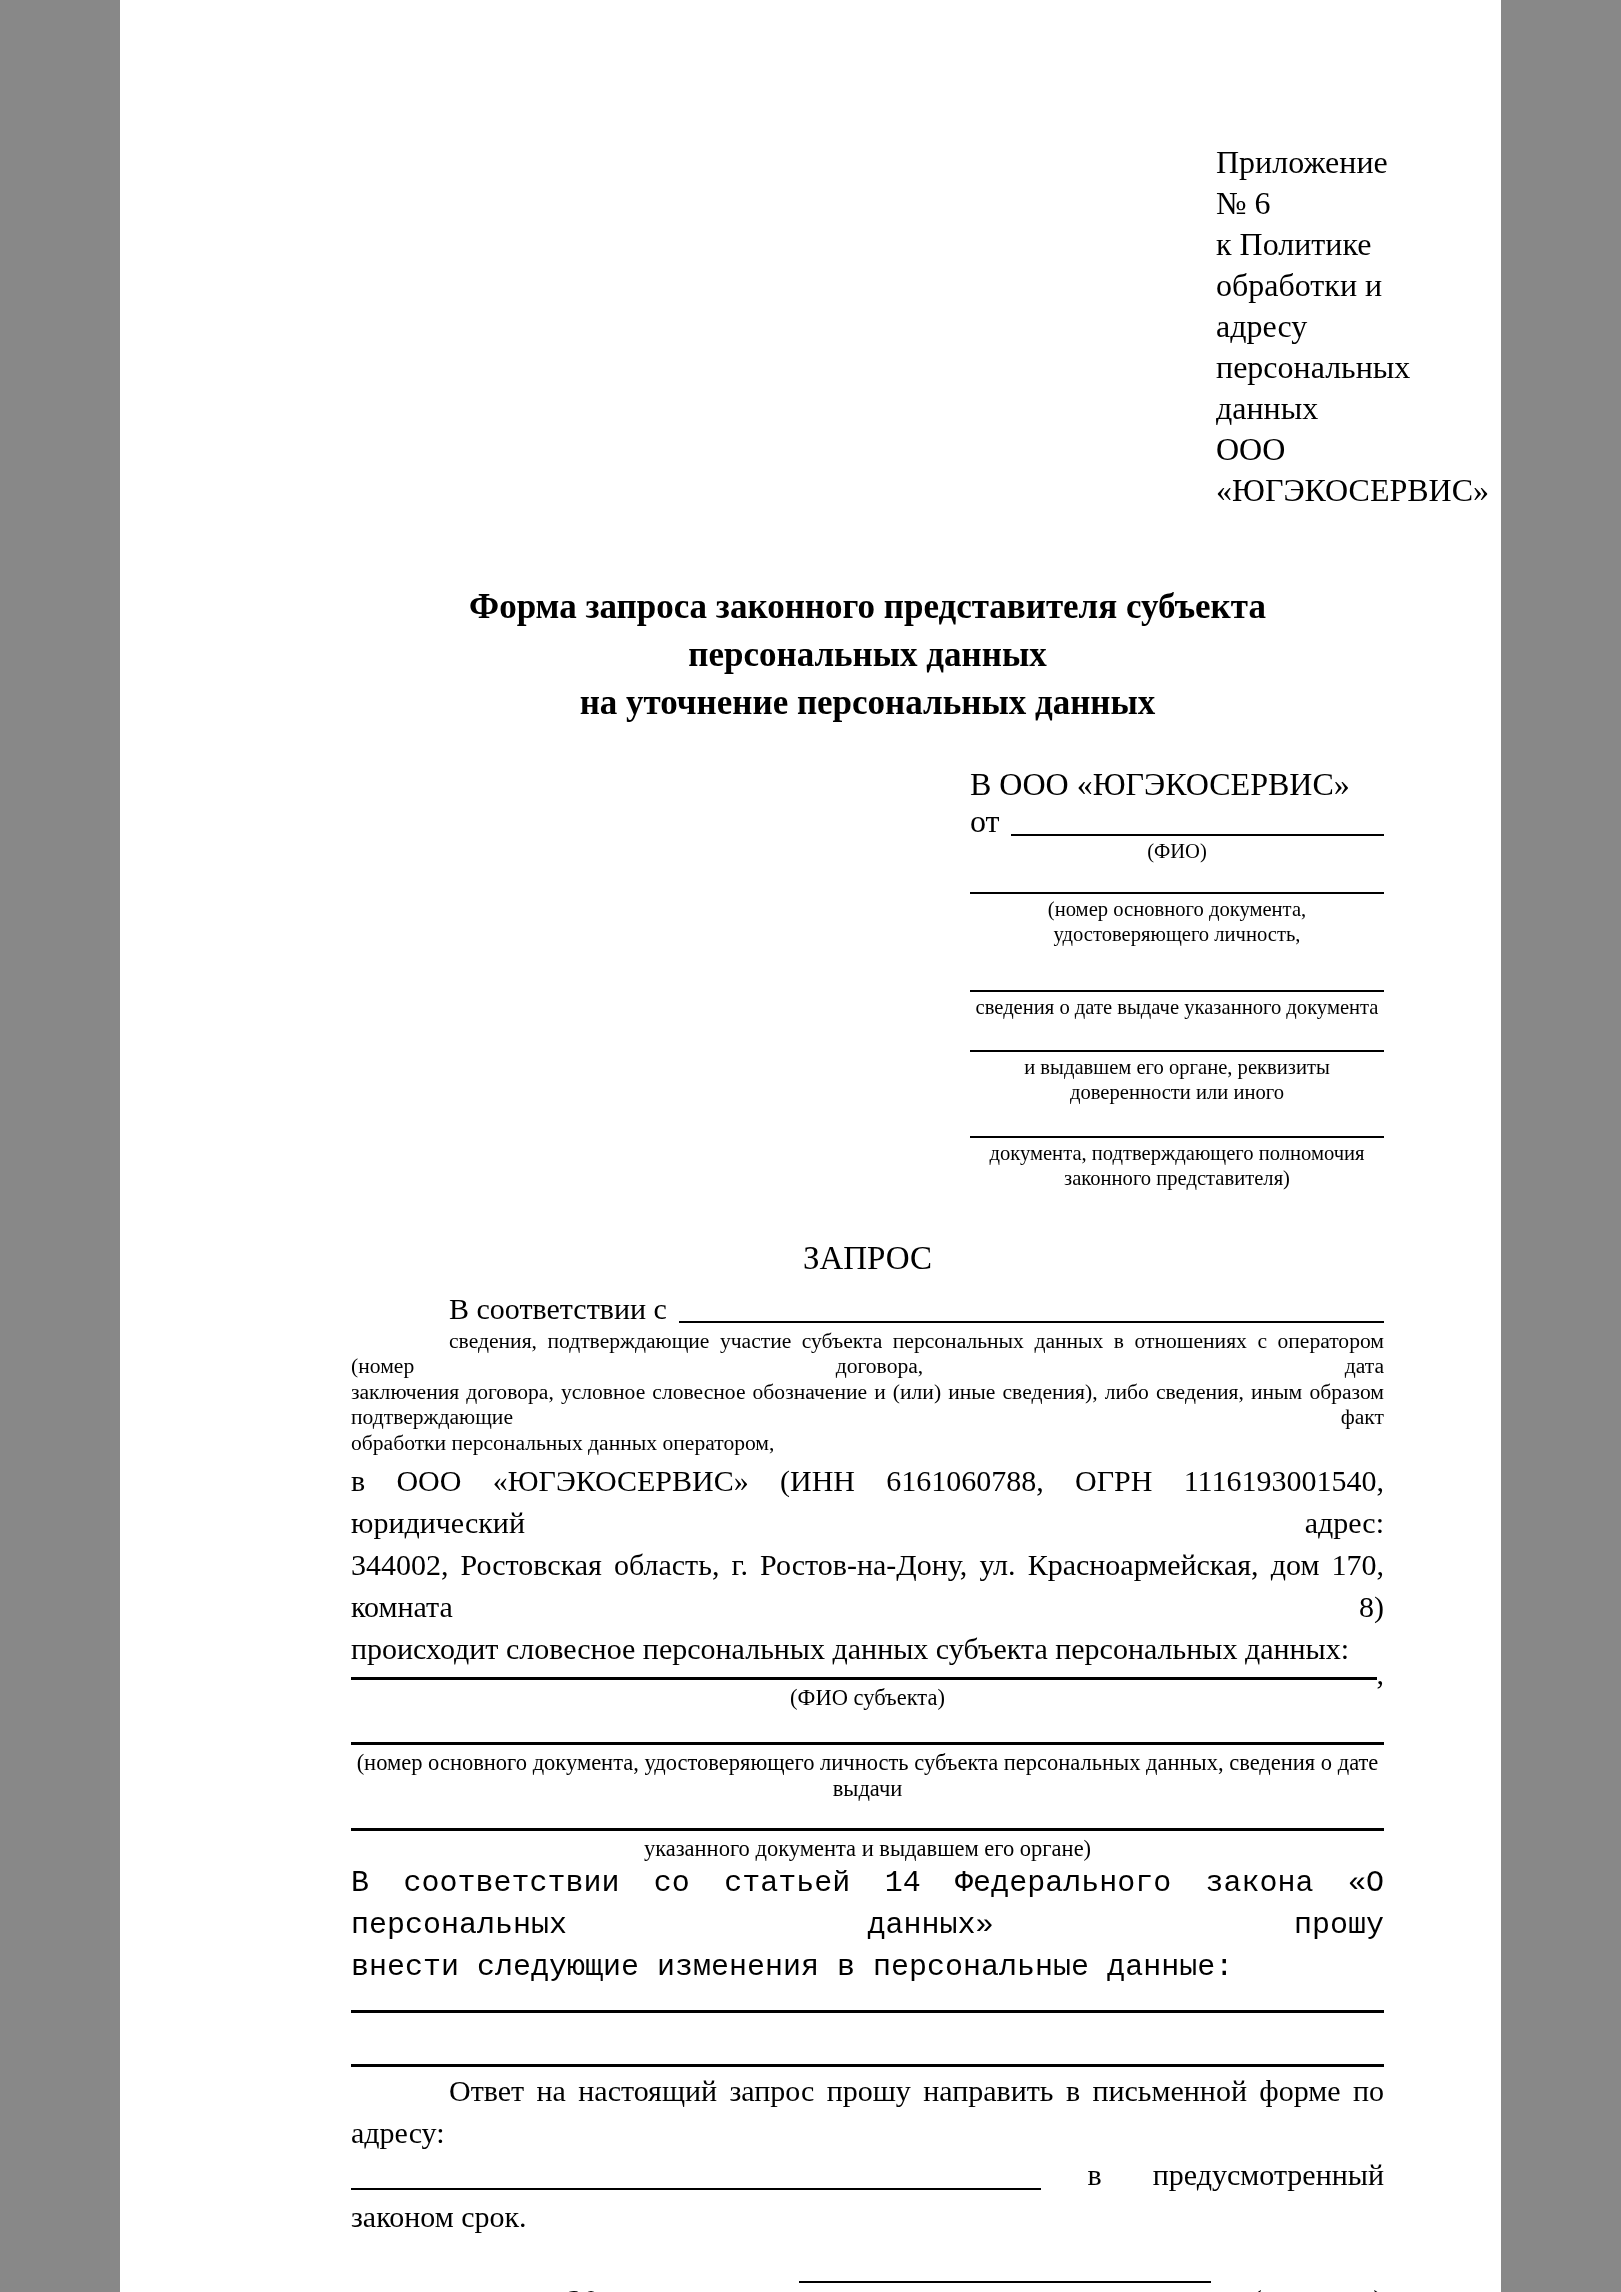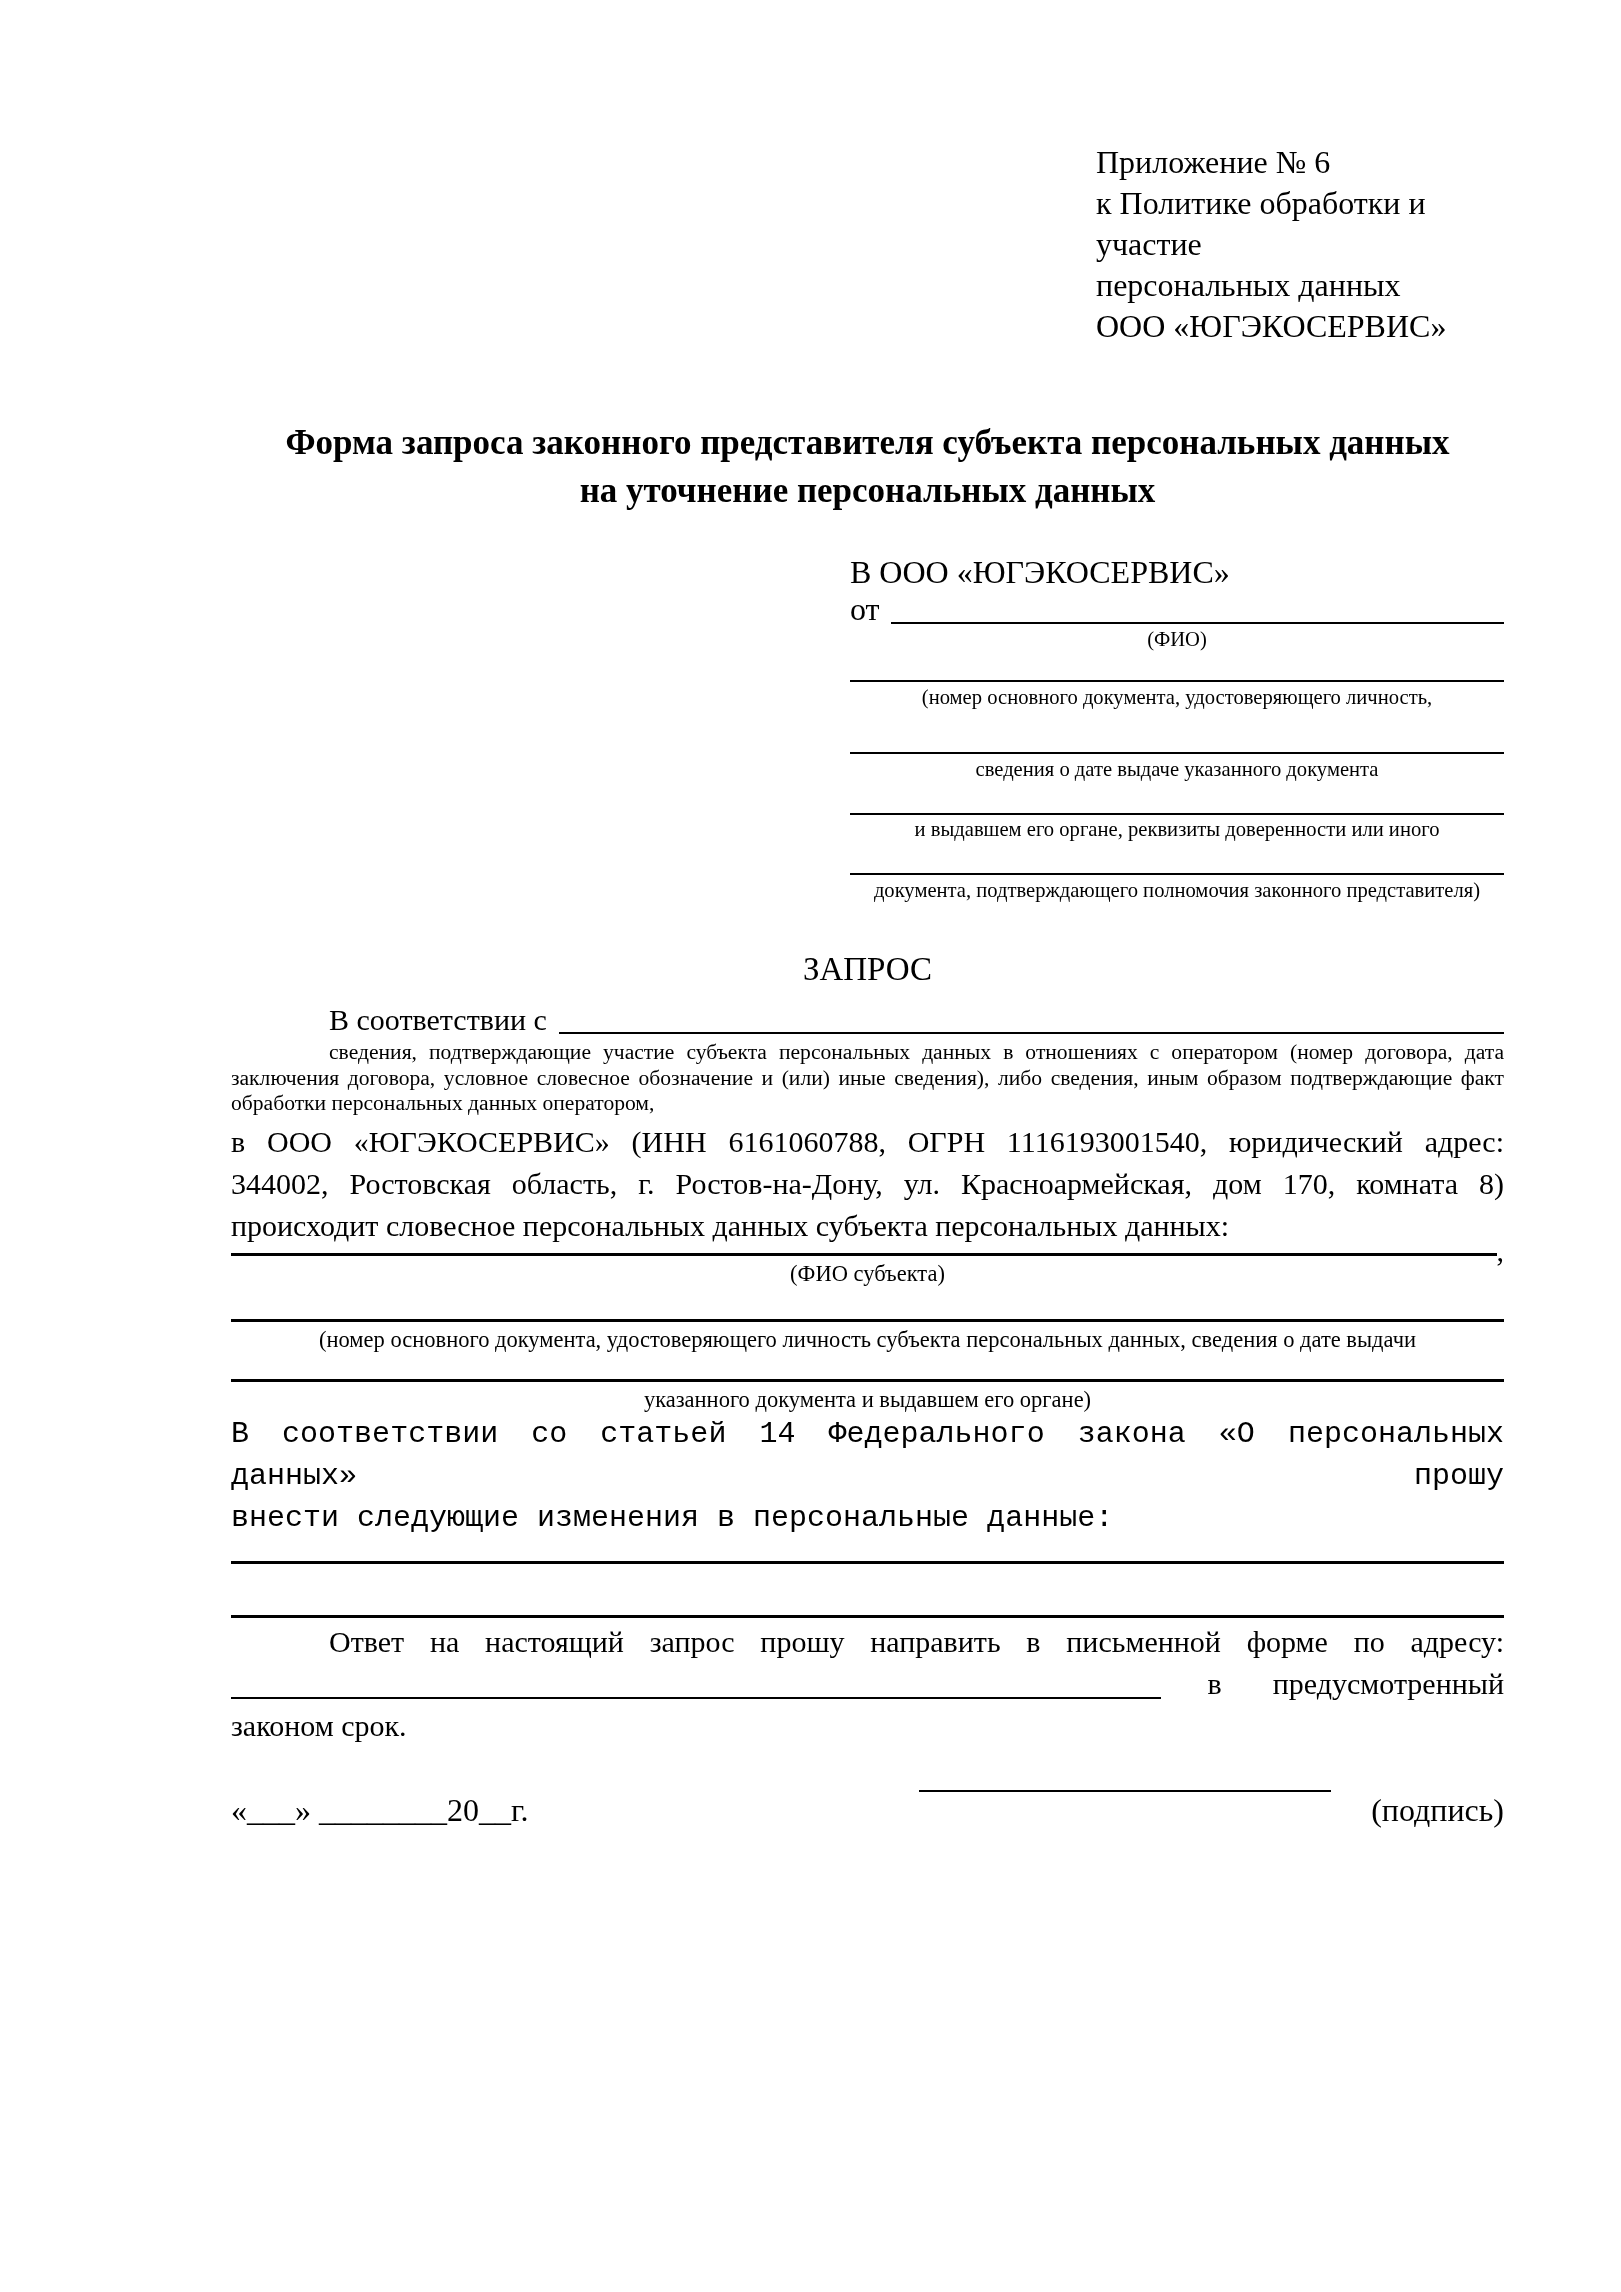--- a/index.html
+++ b/index.html
@@ -1,17 +1,17 @@
 <!DOCTYPE html>
 <html><head>
 <meta charset="utf-8">
 <style>
   html,body{margin:0;padding:0;background:#888;}
   .page{
-    width:1621px;height:2293px;background:#ffffff;color:#000;
+    width:1381px;height:2293px;background:#ffffff;color:#000;
     font-family:"Liberation Serif","DejaVu Serif",serif;
     box-sizing:border-box;padding:142px 117px 0 231px;
     position:relative;overflow:hidden;margin:0 auto;
   }
   
   .appendix{margin-left:865px;font-size:32px;line-height:41px;}
   
   .title{margin-top:72px;text-align:center;font-weight:bold;font-size:35px;line-height:48px;}
   
   .addressee{margin-top:37px;margin-left:619px;}
@@ -49,21 +49,21 @@
   .sig-group{display:flex;align-items:flex-start;gap:40px;}
   .sig-line{width:412px;border-bottom:2.9px solid #000;margin-bottom:6.9px;}
 </style>
 </head>
 <body>
 
 <div class="page">
 
   <div class="appendix">
     <div>Приложение № 6</div>
-    <div>к Политике обработки и участие</div>
+    <div>к Политике обработки и адресу</div>
     <div>персональных данных</div>
     <div>ООО «ЮГЭКОСЕРВИС»</div>
   </div>
 
   <div class="title">
     <div>Форма запроса законного представителя субъекта персональных данных</div>
     <div>на уточнение персональных данных</div>
   </div>
 
   <div class="addressee">

